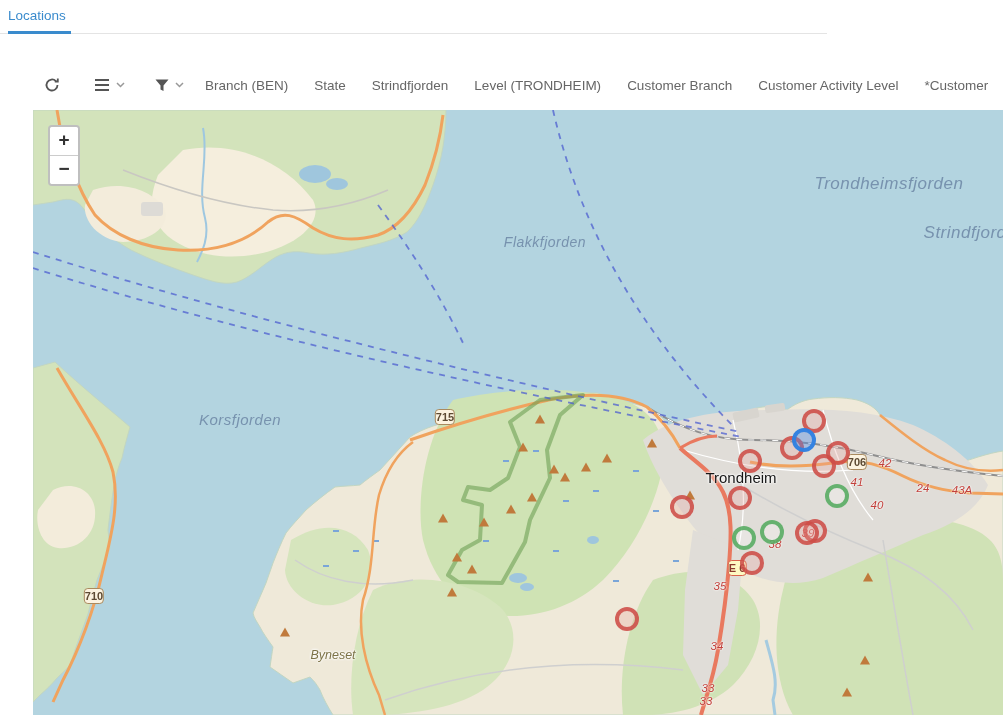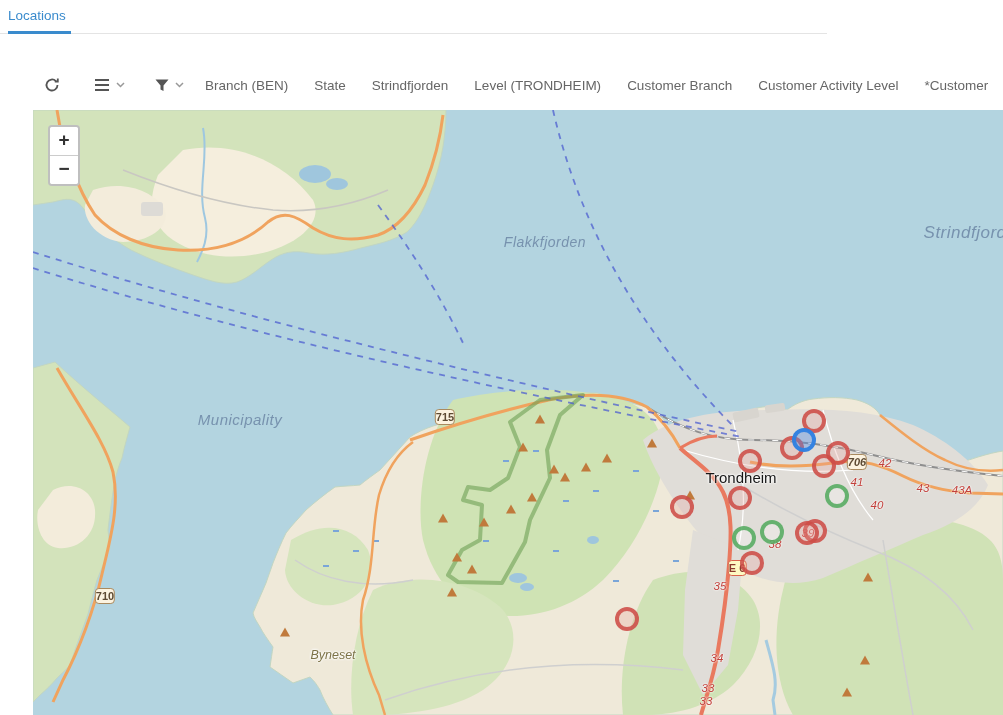--- a/index.html
+++ b/index.html
@@ -207,38 +207,39 @@
 
     <g fill="none" stroke="#4d5fd0" stroke-opacity="0.75" stroke-width="1.8" stroke-dasharray="6,6">
       <path d="M0,142 Q270,228 707,322"></path>
       <path d="M0,158 Q270,243 709,327"></path>
       <path d="M345,95 Q400,170 430,233"></path>
       <path d="M520,0 Q560,175 702,318"></path>
     </g>
   </svg>
 
   <div class="overlay" id="map-overlays">
+      <div class="w-label" style="left: 856px; top: 74px; font-size: 17px;">Trondheimsfjorden</div>
       <div class="w-label" style="left: 942px; top: 123px; font-size: 17px;">Strindfjorden</div>
       <div class="w-label" style="left: 512px; top: 132px; font-size: 14px;">Flakkfjorden</div>
-      <div class="w-label" style="left: 207px; top: 309px; font-size: 15px;">Municipality</div>
+      <div class="w-label" style="left: 207px; top: 309px; font-size: 15px;">Korsfjorden</div>
       <div class="p-label" style="left: 708px; top: 355px;">Trondheim</div>
       <div class="p-label small" style="left: 300px; top: 533px;">Byneset</div>
       <div class="shield" style="left: 412px; top: 307px;">715</div>
-      <div class="shield" style="left: 61px; top: 486px; margin-left: 11px;">710</div>
-      <div class="shield" style="left: 824px; top: 352px; font-style: italic;">706</div>
+      <div class="shield" style="left: 61px; top: 486px;">710</div>
+      <div class="shield" style="left: 824px; top: 352px;">706</div>
       <div class="shield trunk" style="left: 704px; top: 458px;">E 6</div>
       <div class="road-ref" style="left: 852px; top: 353px;">42</div>
       <div class="road-ref" style="left: 824px; top: 372px;">41</div>
-      <div class="road-ref" style="left: 890px; top: 378px;">43</div>
+      <div class="road-ref" style="left: 890px; top: 378px;">24</div>
       <div class="road-ref" style="left: 929px; top: 380px;">43A</div>
       <div class="road-ref" style="left: 844px; top: 395px;">40</div>
       <div class="road-ref" style="left: 775px; top: 423px;">39</div>
       <div class="road-ref" style="left: 742px; top: 434px;">38</div>
       <div class="road-ref" style="left: 687px; top: 476px;">35</div>
-      <div class="road-ref" style="left: 684px; top: 548px;">34</div>
+      <div class="road-ref" style="left: 684px; top: 536px;">34</div>
       <div class="road-ref" style="left: 675px; top: 578px;">33</div>
       <div class="road-ref" style="left: 673px; top: 591px;">33</div>
       <div class="peak" style="left: 507px; top: 309px;"></div>
       <div class="peak" style="left: 490px; top: 337px;"></div>
       <div class="peak" style="left: 521px; top: 359px;"></div>
       <div class="peak" style="left: 532px; top: 367px;"></div>
       <div class="peak" style="left: 553px; top: 357px;"></div>
       <div class="peak" style="left: 574px; top: 348px;"></div>
       <div class="peak" style="left: 619px; top: 333px;"></div>
       <div class="peak" style="left: 657px; top: 385px;"></div>

